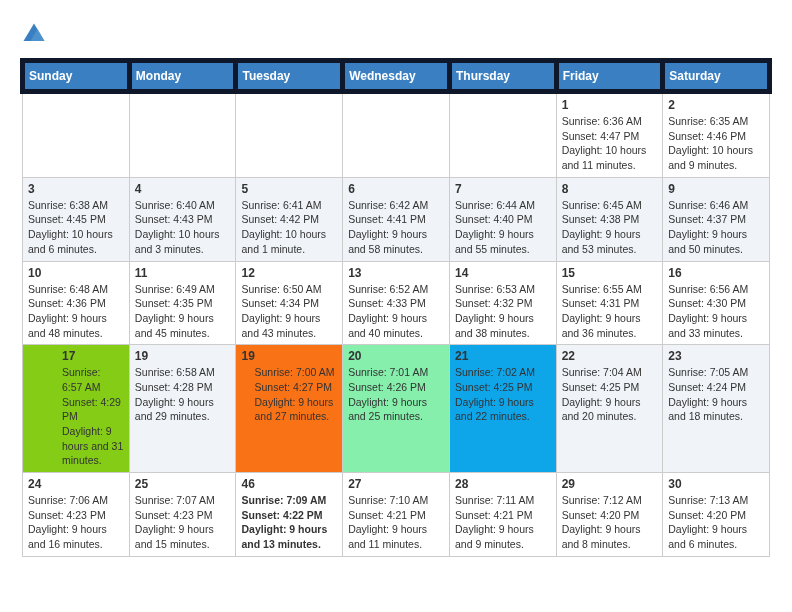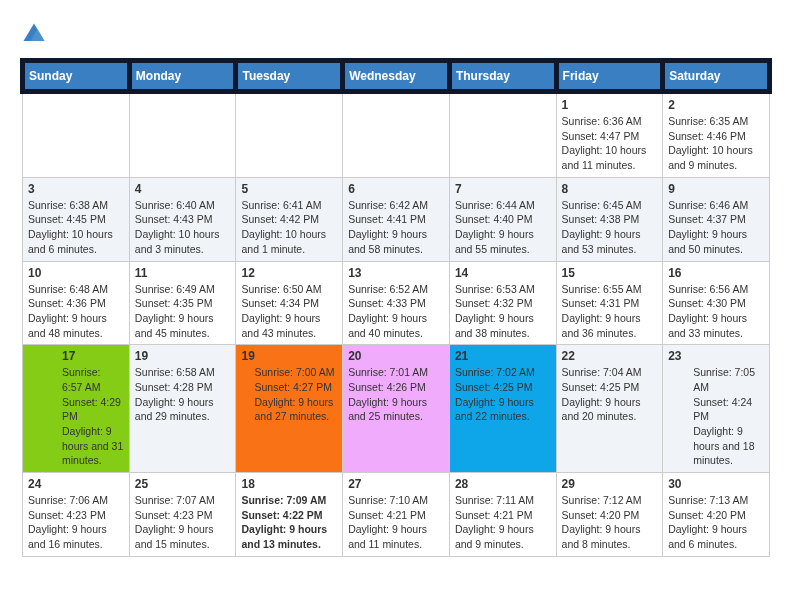--- a/index.html
+++ b/index.html
@@ -238,60 +238,60 @@
           <div class="day-info" style="white-space: pre-line;">Sunrise: 6:58 AM
 Sunset: 4:28 PM
 Daylight: 9 hours and 29 minutes.</div>
         </td>
         <td style="background: #f97316;">
           <span class="day-number">19</span>
           <div class="day-info" style="white-space: pre-line; margin-left: 13px;">Sunrise: 7:00 AM
 Sunset: 4:27 PM
 Daylight: 9 hours and 27 minutes.</div>
         </td>
-        <td style="background: #f0abfc;">
+        <td style="background: #86efac;">
           <span class="day-number">20</span>
           <div class="day-info" style="white-space: pre-line;">Sunrise: 7:01 AM
 Sunset: 4:26 PM
 Daylight: 9 hours and 25 minutes.</div>
         </td>
         <td style="background: #0ea5e9;">
           <span class="day-number">21</span>
           <div class="day-info" style="white-space: pre-line;">Sunrise: 7:02 AM
 Sunset: 4:25 PM
 Daylight: 9 hours and 22 minutes.</div>
         </td>
         <td style="background: rgb(240, 244, 248);">
           <span class="day-number">22</span>
           <div class="day-info" style="white-space: pre-line;">Sunrise: 7:04 AM
 Sunset: 4:25 PM
 Daylight: 9 hours and 20 minutes.</div>
         </td>
         <td style="background: rgb(240, 244, 248);">
           <span class="day-number">23</span>
-          <div class="day-info" style="white-space: pre-line; margin-left: 25px;">Sunrise: 7:05 AM
+          <div class="day-info" style="white-space: pre-line;">Sunrise: 7:05 AM
 Sunset: 4:24 PM
 Daylight: 9 hours and 18 minutes.</div>
         </td>
       </tr>
       <tr class="week-row">
         <td>
           <span class="day-number">24</span>
           <div class="day-info" style="white-space: pre-line;">Sunrise: 7:06 AM
 Sunset: 4:23 PM
 Daylight: 9 hours and 16 minutes.</div>
         </td>
         <td>
           <span class="day-number">25</span>
           <div class="day-info" style="white-space: pre-line;">Sunrise: 7:07 AM
 Sunset: 4:23 PM
 Daylight: 9 hours and 15 minutes.</div>
         </td>
         <td>
-          <span class="day-number">18</span>
+          <span class="day-number">46</span>
           <div class="day-info" style="white-space: pre-line; font-weight: bold;">Sunrise: 7:09 AM
 Sunset: 4:22 PM
 Daylight: 9 hours and 13 minutes.</div>
         </td>
         <td>
           <span class="day-number">27</span>
           <div class="day-info" style="white-space: pre-line;">Sunrise: 7:10 AM
 Sunset: 4:21 PM
 Daylight: 9 hours and 11 minutes.</div>
         </td>

